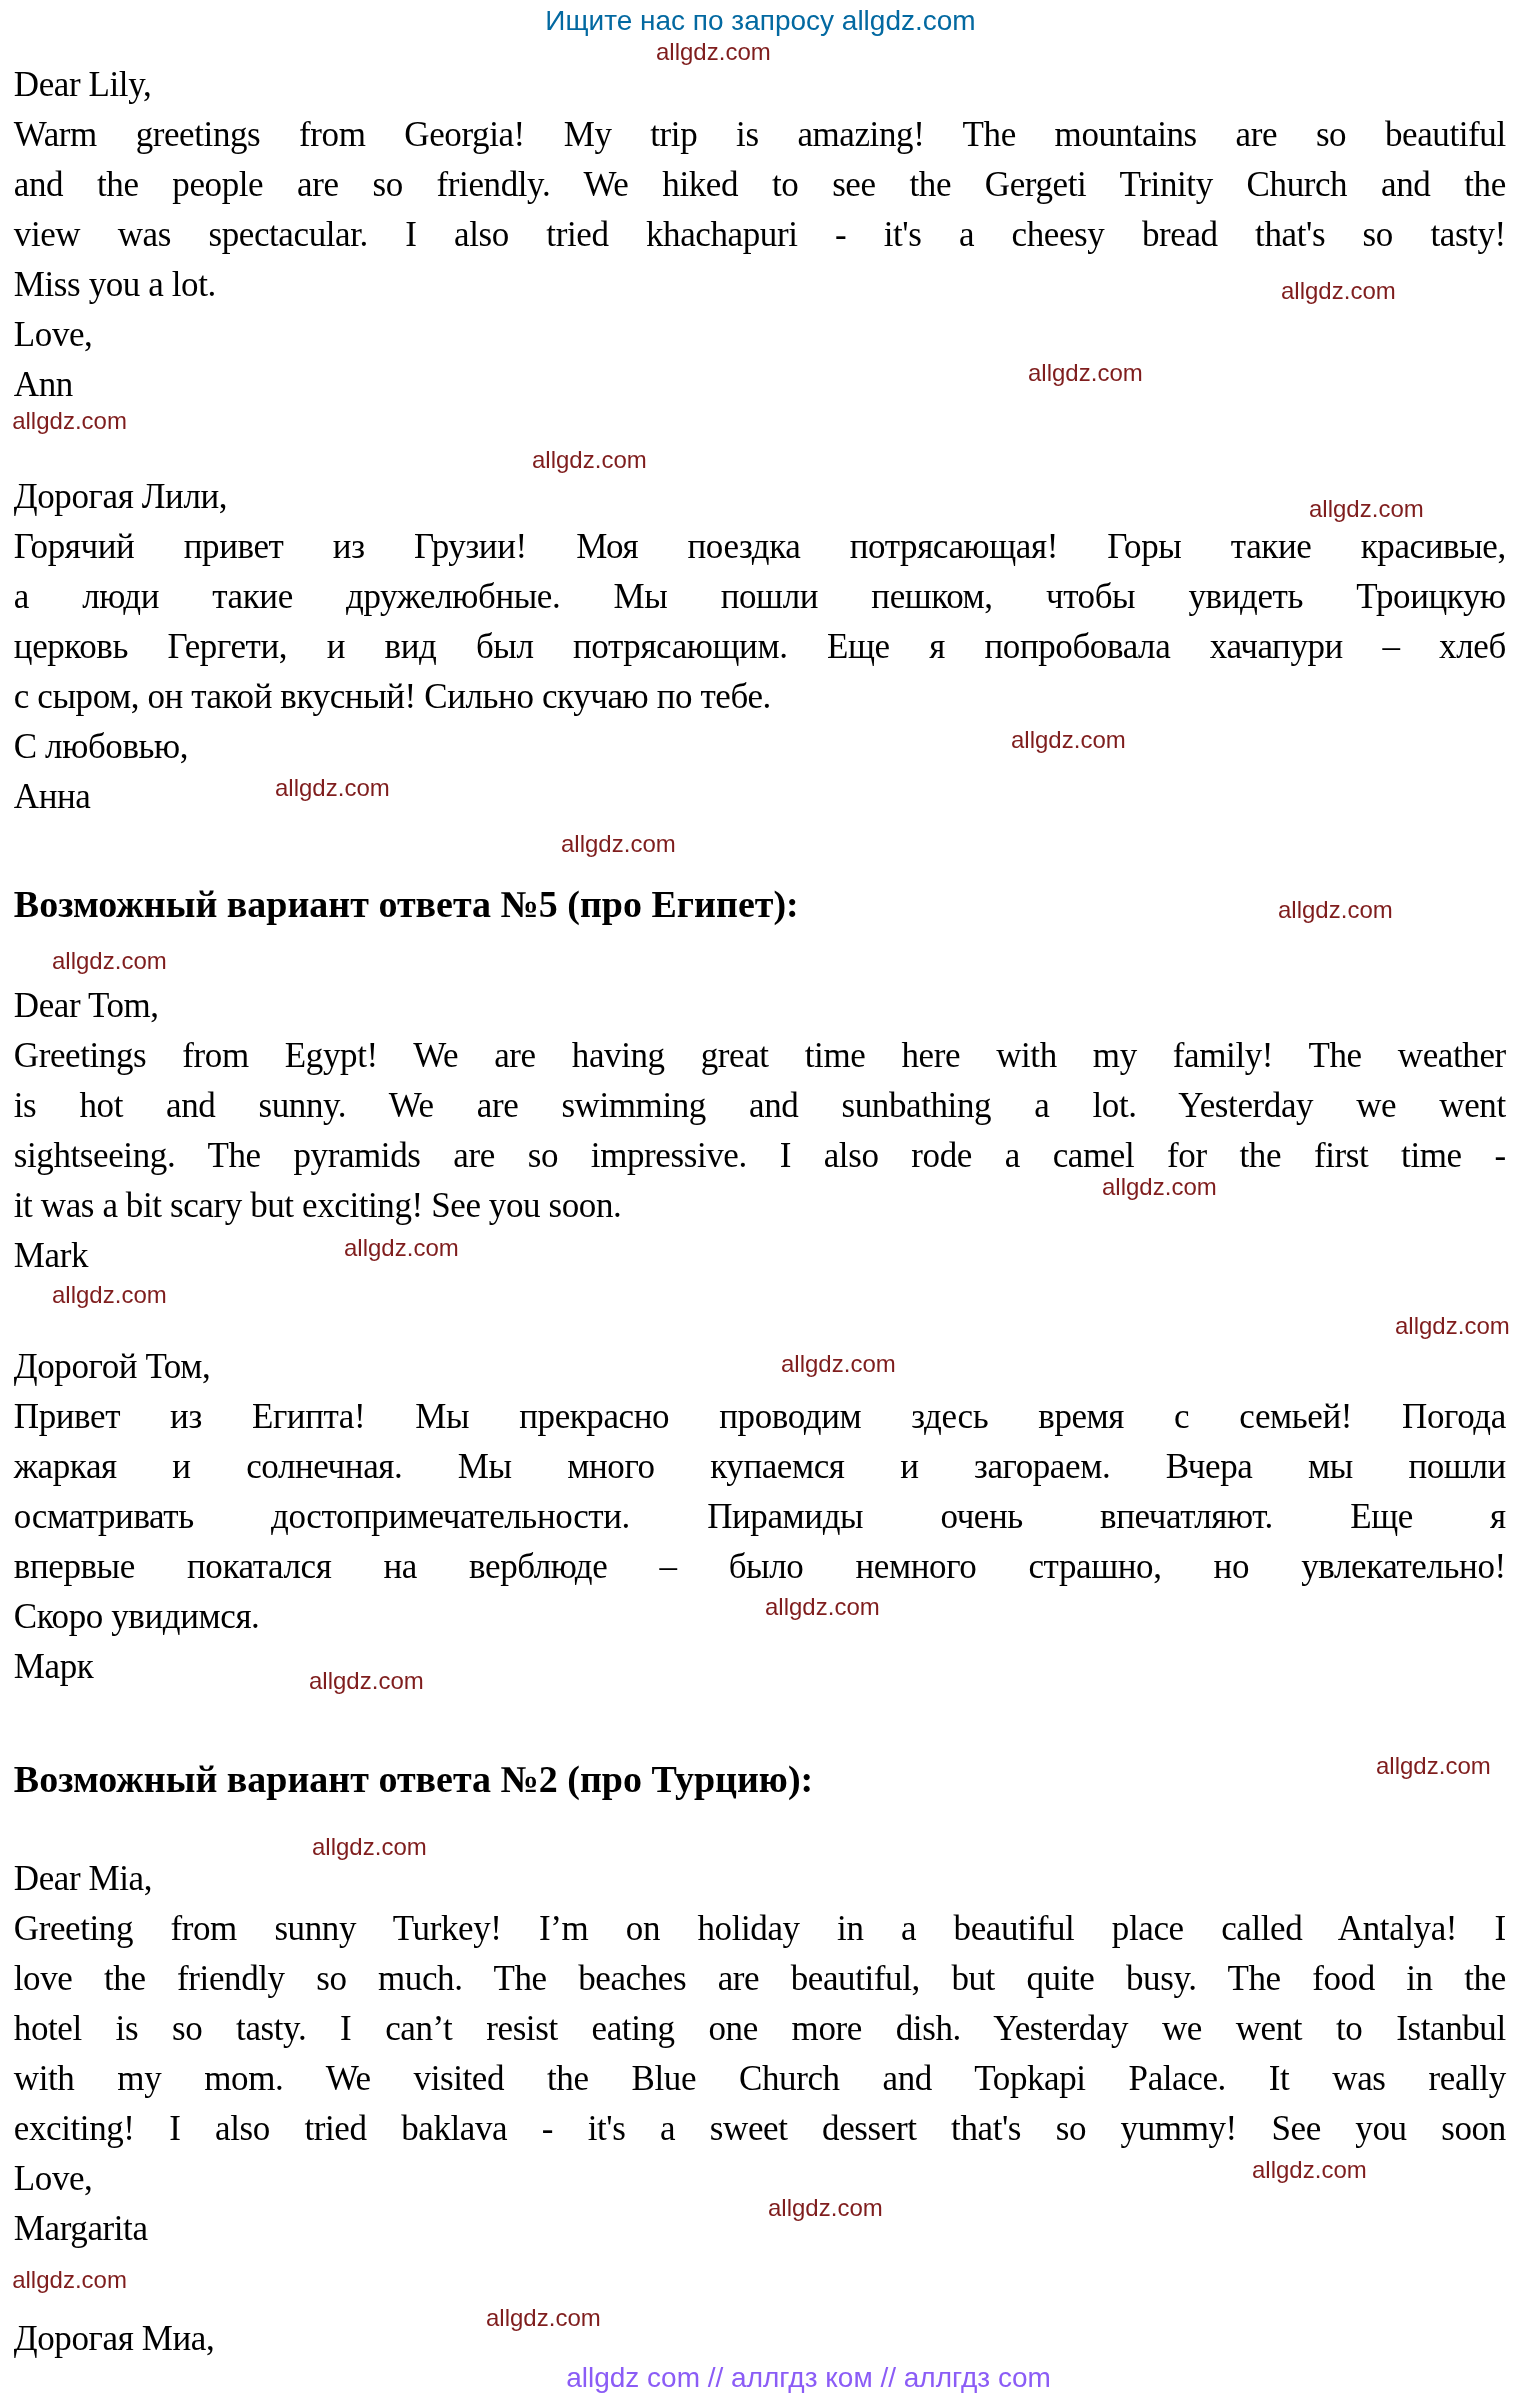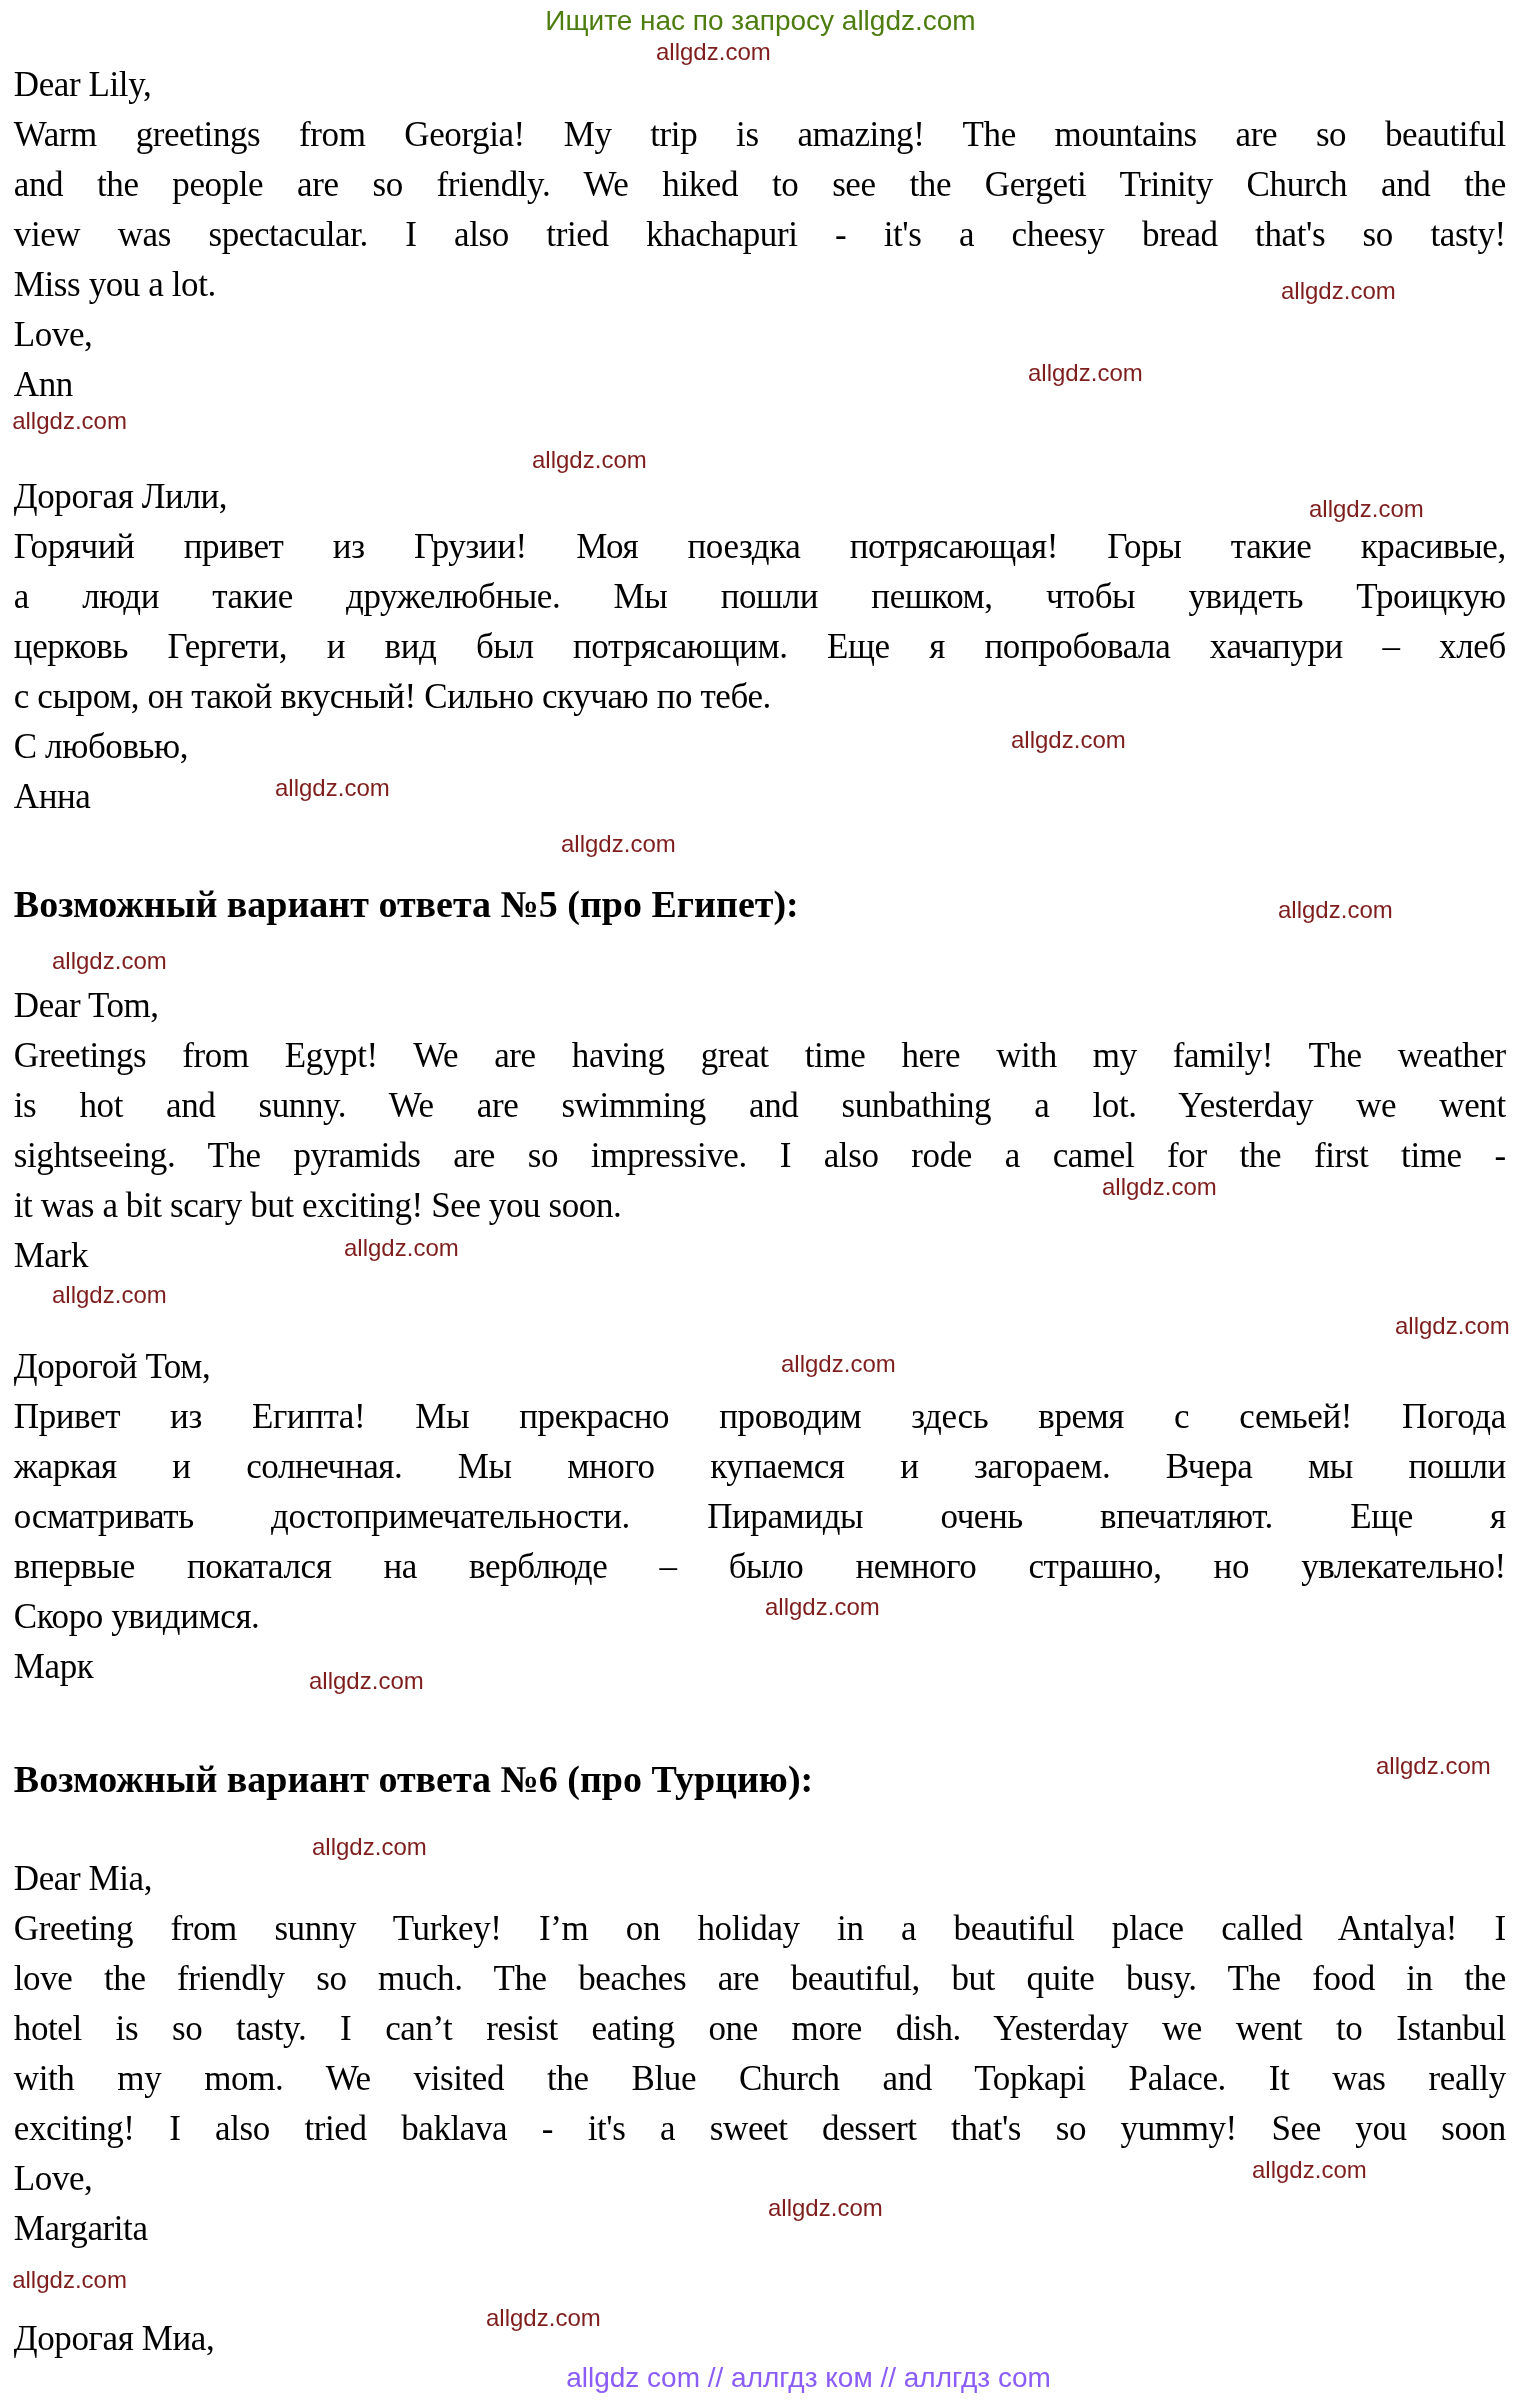--- a/index.html
+++ b/index.html
@@ -63,21 +63,21 @@
     text-align:center;
     font-family:"Liberation Sans", sans-serif;
     font-size:28px;
   }
 </style>
 </head>
 <body>
 
 <div id="page">
 
-  <div class="banner" style="color: #4d7c0f; text-align: center;">Ищите нас по запросу allgdz.com</div>
+  <div class="banner" style="color: #0369a1; text-align: center;">Ищите нас по запросу allgdz.com</div>
 
   <span class="wm" style="left:656px;top:38px">allgdz.com</span>
   <span class="wm" style="left:1281px;top:277px">allgdz.com</span>
   <span class="wm" style="left:1028px;top:359px">allgdz.com</span>
   <span class="wm" style="left:12.2px;top:407px">allgdz.com</span>
   <span class="wm" style="left:532px;top:446px">allgdz.com</span>
   <span class="wm" style="left:1309px;top:495px">allgdz.com</span>
   <span class="wm" style="left:1011px;top:726px">allgdz.com</span>
   <span class="wm" style="left:275px;top:774px">allgdz.com</span>
   <span class="wm" style="left:561px;top:830px">allgdz.com</span>
@@ -131,21 +131,21 @@
   <div class="textblock" style="top:1342px">
     <div class="line">Дорогой Том,</div>
     <div class="jline">Привет из Египта! Мы прекрасно проводим здесь время с семьей! Погода</div>
     <div class="jline">жаркая и солнечная. Мы много купаемся и загораем. Вчера мы пошли</div>
     <div class="jline">осматривать достопримечательности. Пирамиды очень впечатляют. Еще я</div>
     <div class="jline">впервые покатался на верблюде – было немного страшно, но увлекательно!</div>
     <div class="line">Скоро увидимся.</div>
     <div class="line">Марк</div>
   </div>
 
-  <div class="heading" style="top:1752px">Возможный вариант ответа №6 (про Турцию):</div>
+  <div class="heading" style="top:1752px">Возможный вариант ответа №2 (про Турцию):</div>
 
   <div class="textblock" style="top:1854px">
     <div class="line">Dear Mia,</div>
     <div class="jline">Greeting from sunny Turkey! I’m on holiday in a beautiful place called Antalya! I</div>
     <div class="jline">love the friendly so much. The beaches are beautiful, but quite busy. The food in the</div>
     <div class="jline">hotel is so tasty. I can’t resist eating one more dish. Yesterday we went to Istanbul</div>
     <div class="jline">with my mom. We visited the Blue Church and Topkapi Palace. It was really</div>
     <div class="jline">exciting! I also tried baklava - it's a sweet dessert that's so yummy! See you soon</div>
     <div class="line">Love,</div>
     <div class="line">Margarita</div>

